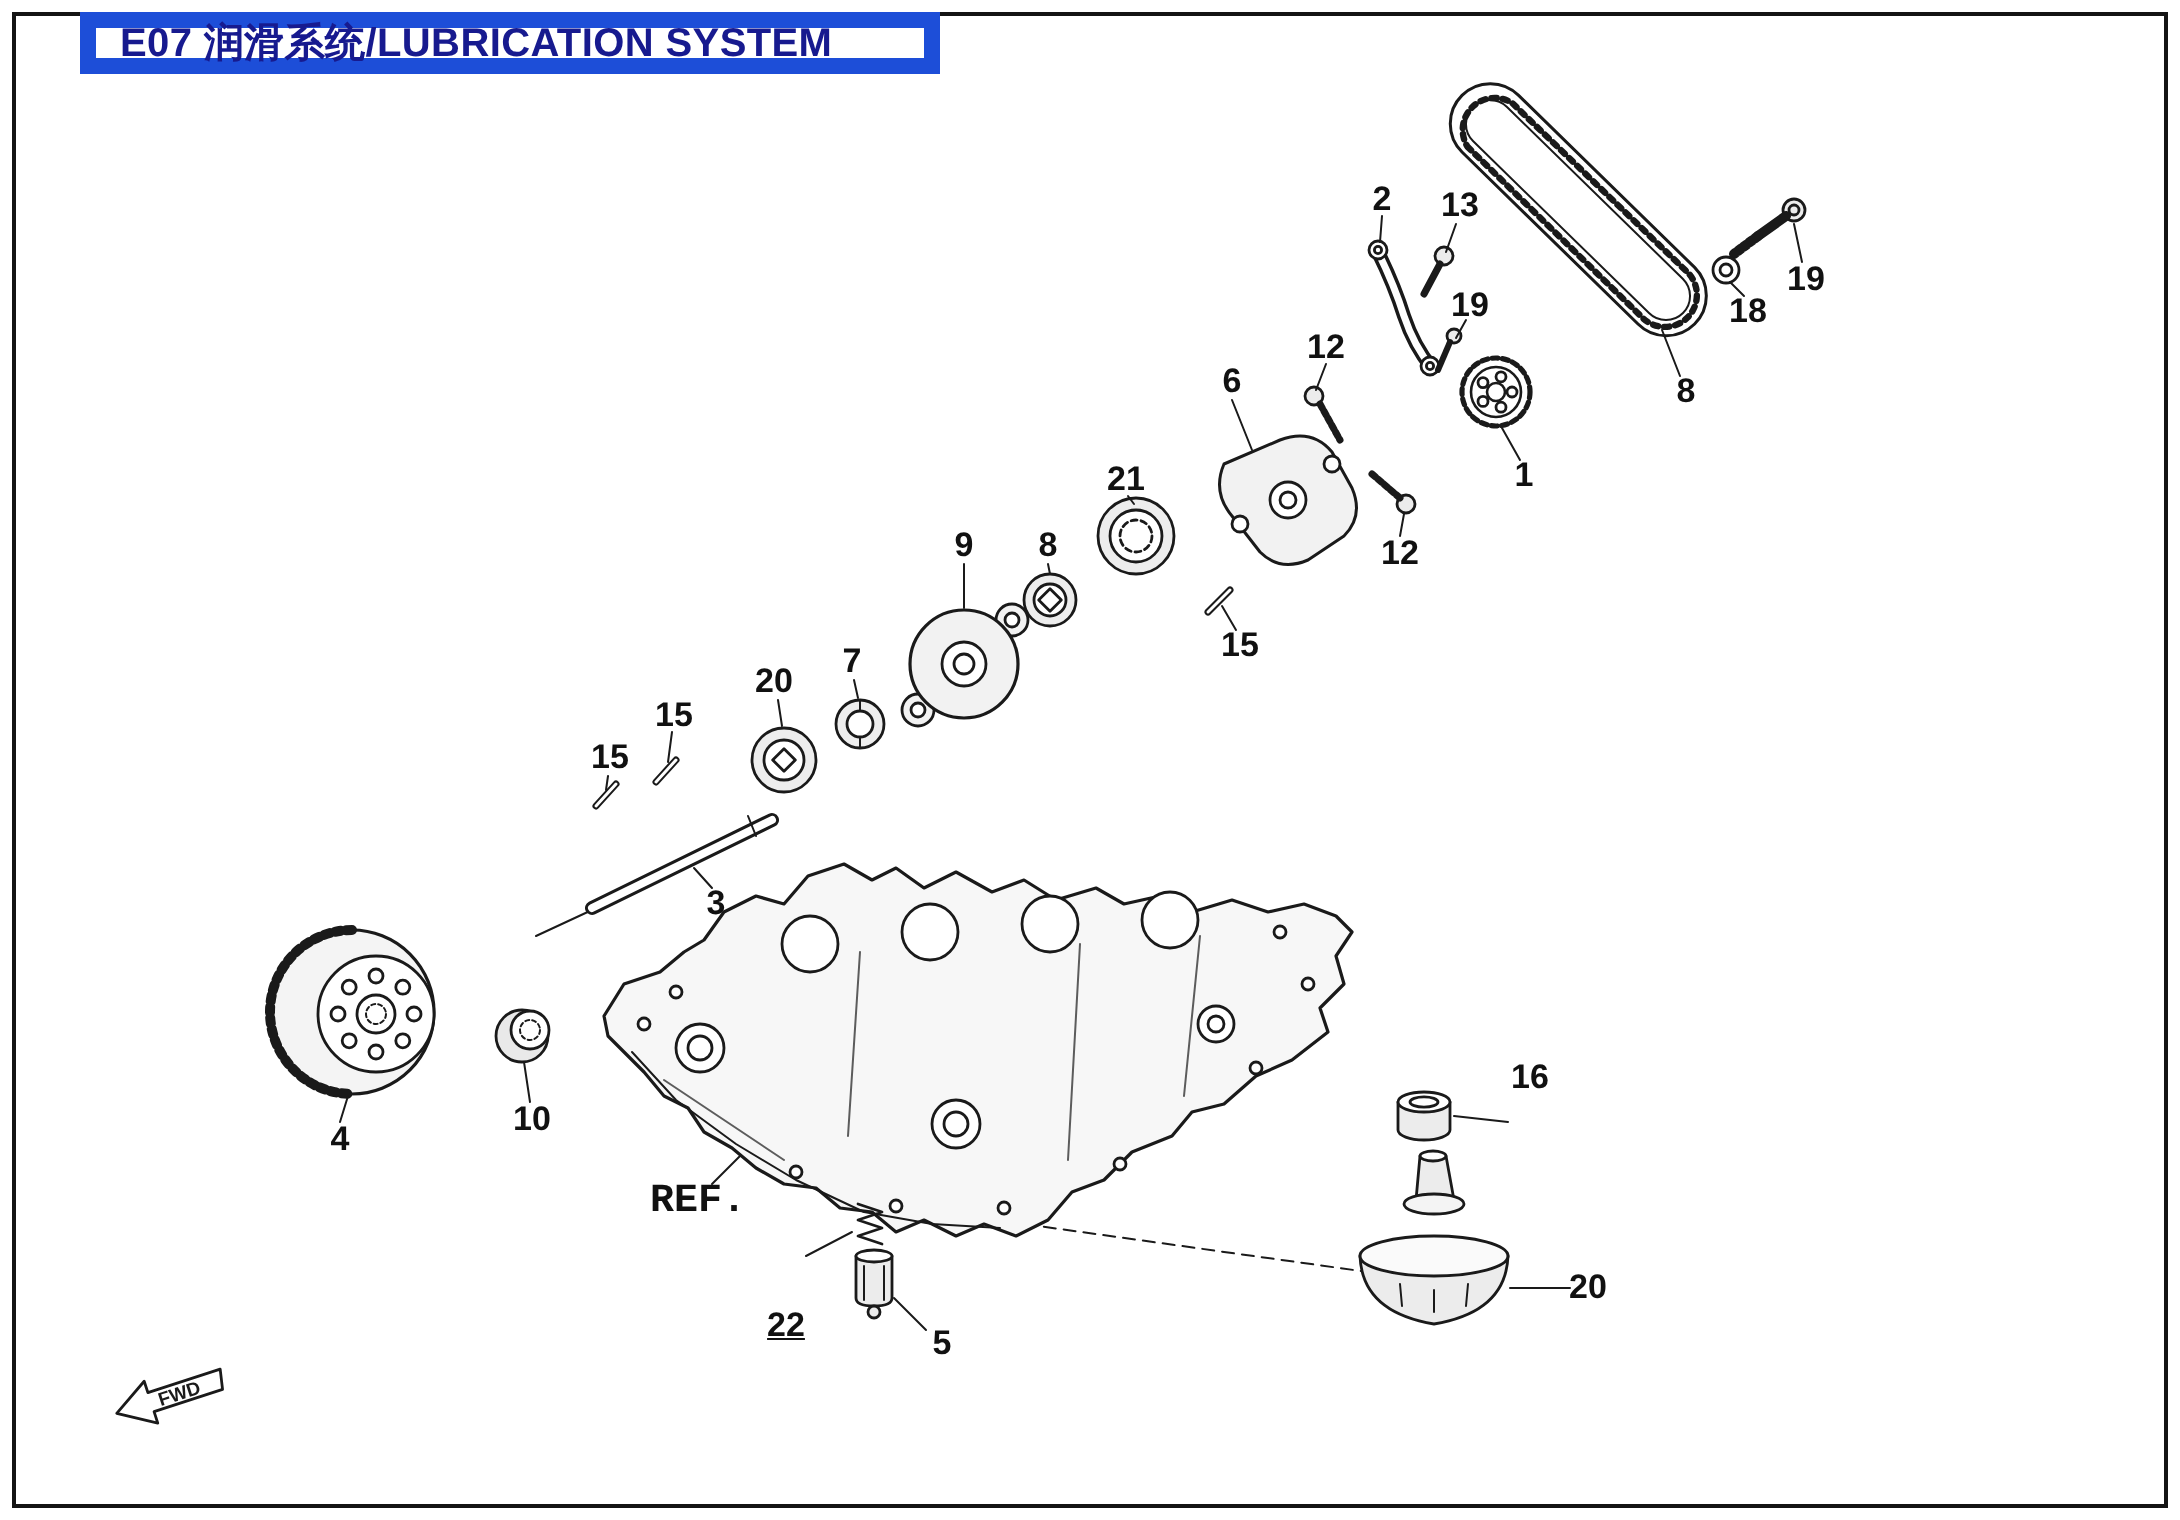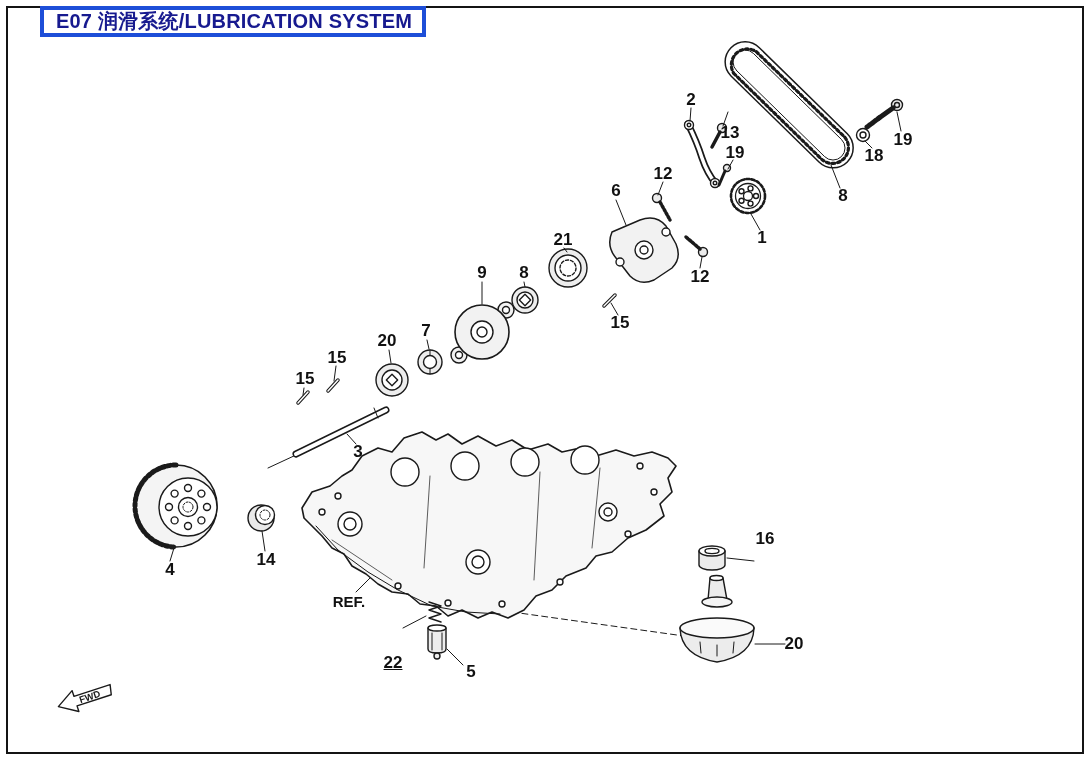--- a/index.html
+++ b/index.html
@@ -1,28 +1,28 @@
 <!DOCTYPE html>
 <html style="--title-color: #171a8f; --line-color: #1a1a1a;"><head>
 <meta charset="utf-8">
 <style>
   * { box-sizing: border-box; margin: 0; padding: 0; }
   html, body { width: 1090px; height: 760px; background: #fff; overflow: hidden;
                font-family: "Liberation Sans", sans-serif; position: relative; }
   .frame { position: absolute; inset: 6px; border: 2px solid #141414; z-index: 1; }
-  .title-box { position: absolute; left: 40px; top: 6px; width: 386px; height: 31px;
-               border: 4px solid #1d4ed8; background: #fff; display: flex; align-items: center;
+  .title-box { position: absolute; left: 40px; top: 6px; width: 430px; height: 31px;
+               border: 8px solid #1d4ed8; background: #fff; display: flex; align-items: center;
                padding-left: 12px; z-index: 4; }
   .title-text { font-size: 20px; font-weight: bold; color: var(--title-color, #171a8f);
                 letter-spacing: 0.2px; white-space: nowrap; }
   svg.drawing { position: absolute; left: 0; top: 0; z-index: 2; }
   #callout-layer { position: absolute; inset: 0; z-index: 3; pointer-events: none; }
   .callout { position: absolute; transform: translate(-50%, -50%); font-weight: bold;
              font-size: 17px; color: #111; white-space: nowrap; }
-  .callout.ref { font-size: 15px; }
+  .callout.ref { font-size: 20px; font-family: Liberation Mono, monospace; }
 </style>
 </head>
 <body>
 
 <div class="frame"></div>
 
 <div class="title-box">
   <span class="title-text">E07 润滑系统/LUBRICATION SYSTEM</span>
 </div>
 
@@ -255,36 +255,36 @@
       <line x1="754" y1="561" x2="727" y2="558"></line>
       <line x1="785" y1="644" x2="755" y2="644"></line>
     </g>
   </g>
 </svg>
 
 <div id="callout-layer">
   <div class="callout ref" style="left:349px; top:601px;">REF.</div>
 <div class="callout" style="left: 762px; top: 238px;">1</div>
     <div class="callout" style="left: 691px; top: 100px;">2</div>
-    <div class="callout" style="left: 730px; top: 103px; margin-top: 30px;">13</div>
+    <div class="callout" style="left: 730px; top: 103px;">13</div>
     <div class="callout" style="left: 735px; top: 153px;">19</div>
     <div class="callout" style="left: 903px; top: 140px;">19</div>
     <div class="callout" style="left: 874px; top: 156px;">18</div>
     <div class="callout" style="left: 843px; top: 196px;">8</div>
     <div class="callout" style="left: 663px; top: 174px;">12</div>
     <div class="callout" style="left: 616px; top: 191px;">6</div>
     <div class="callout" style="left: 563px; top: 240px;">21</div>
     <div class="callout" style="left: 700px; top: 277px;">12</div>
     <div class="callout" style="left: 482px; top: 273px;">9</div>
     <div class="callout" style="left: 524px; top: 273px;">8</div>
     <div class="callout" style="left: 620px; top: 323px;">15</div>
     <div class="callout" style="left: 426px; top: 331px;">7</div>
     <div class="callout" style="left: 387px; top: 341px;">20</div>
     <div class="callout" style="left: 337px; top: 358px;">15</div>
     <div class="callout" style="left: 305px; top: 379px;">15</div>
     <div class="callout" style="left: 358px; top: 452px;">3</div>
     <div class="callout" style="left: 170px; top: 570px;">4</div>
-    <div class="callout" style="left: 266px; top: 560px;">14</div>
+    <div class="callout" style="left: 266px; top: 560px;">10</div>
     <div class="callout" style="left: 393px; top: 663px; text-decoration: underline;">22</div>
     <div class="callout" style="left: 471px; top: 672px;">5</div>
     <div class="callout" style="left: 765px; top: 539px;">16</div>
     <div class="callout" style="left: 794px; top: 644px;">20</div>
   </div>
 
 </body></html>

